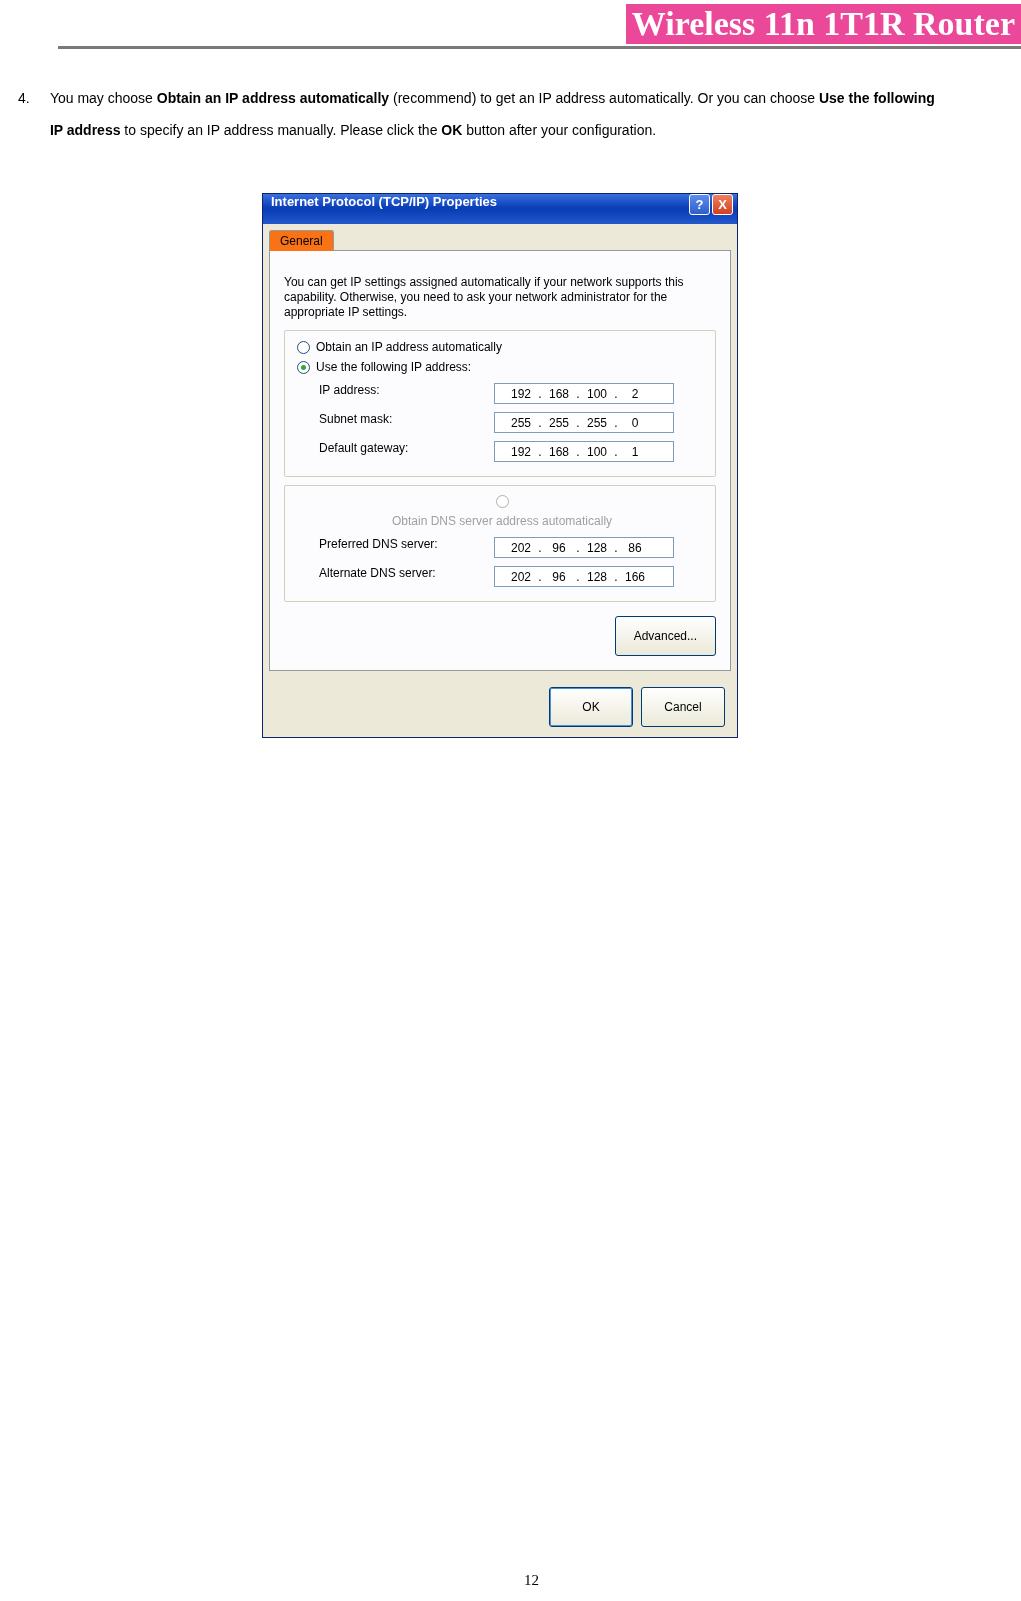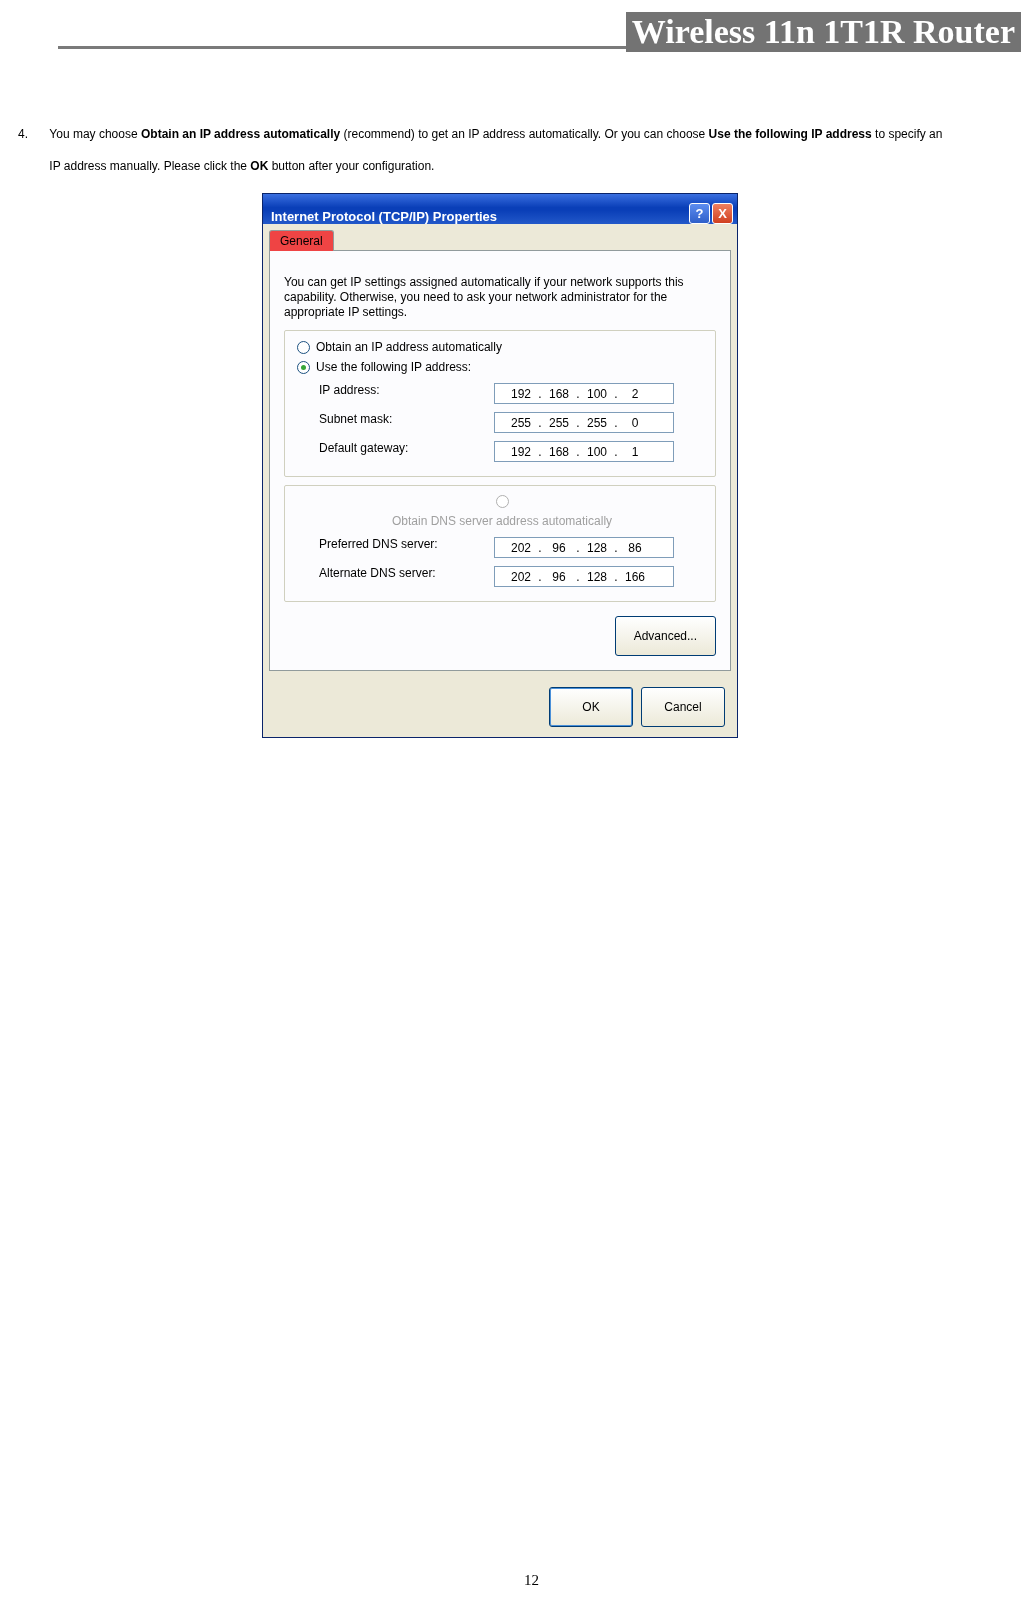--- a/index.html
+++ b/index.html
@@ -21,39 +21,38 @@
   .header-line {
     position: absolute;
     top: 46px;
     left: 58px;
     right: 0;
     height: 3px;
     background: #7a7a7a;
   }
   .header-title {
     position: absolute;
-    top: 12px;
+    top: 4px;
     right: 0;
-    background: #737373;
+    background: #ec4899;
     color: #fff;
     font-family: "Times New Roman", serif;
     font-size: 34px;
     font-weight: bold;
     padding: 1px 6px 1px 6px;
   }
   .instruction-block {
     position: absolute;
     top: 82px;
     left: 18px;
     right: 70px;
-    font-size: 12px;
+    font-size: 14px;
     line-height: 32px;
     color: #000;
     font-family: Arial, Helvetica, sans-serif;
-    margin-top: 36px;
   }
   .instruction-num {
     display: inline-block;
     width: 28px;
     vertical-align: top;
   }
   .instruction-text {
     display: inline-block;
     width: calc(100% - 38px);
     vertical-align: top;
@@ -62,21 +61,21 @@
     position: absolute;
     top: 193px;
     left: 262px;
     width: 476px;
     border: 1px solid #0a246a;
     font-family: Tahoma, sans-serif;
     font-size: 12px;
   }
   .titlebar {
     display: flex;
-    align-items: flex-end;
+    align-items: flex-start;
     background: linear-gradient(to bottom, #3a6fe0 0%, #0a3fb8 45%, #0a3fb8 55%, #2258c9 100%);
     height: 30px;
     padding: 0 4px 0 8px;
   }
   .titlebar-text {
     color: #fff;
     font-weight: bold;
     font-size: 13px;
     flex: 1;
   }
@@ -99,21 +98,21 @@
   .tb-help { background: linear-gradient(#5d8df0,#2e5fc9); }
   .tb-close { background: linear-gradient(#f08060,#d04020); }
   .dialog-body {
     background: #ece9d8;
   }
   .tab-strip {
     padding: 6px 6px 0 6px;
     display: flex;
   }
   .tab {
-    background: #ef4444;
+    background: #f97316;
     border: 1px solid #919b9c;
     border-bottom: none;
     border-radius: 3px 3px 0 0;
     padding: 3px 10px;
     font-size: 12px;
     position: relative;
     z-index: 2;
   }
   .tab-panel {
     margin: 0 6px 6px 6px;

